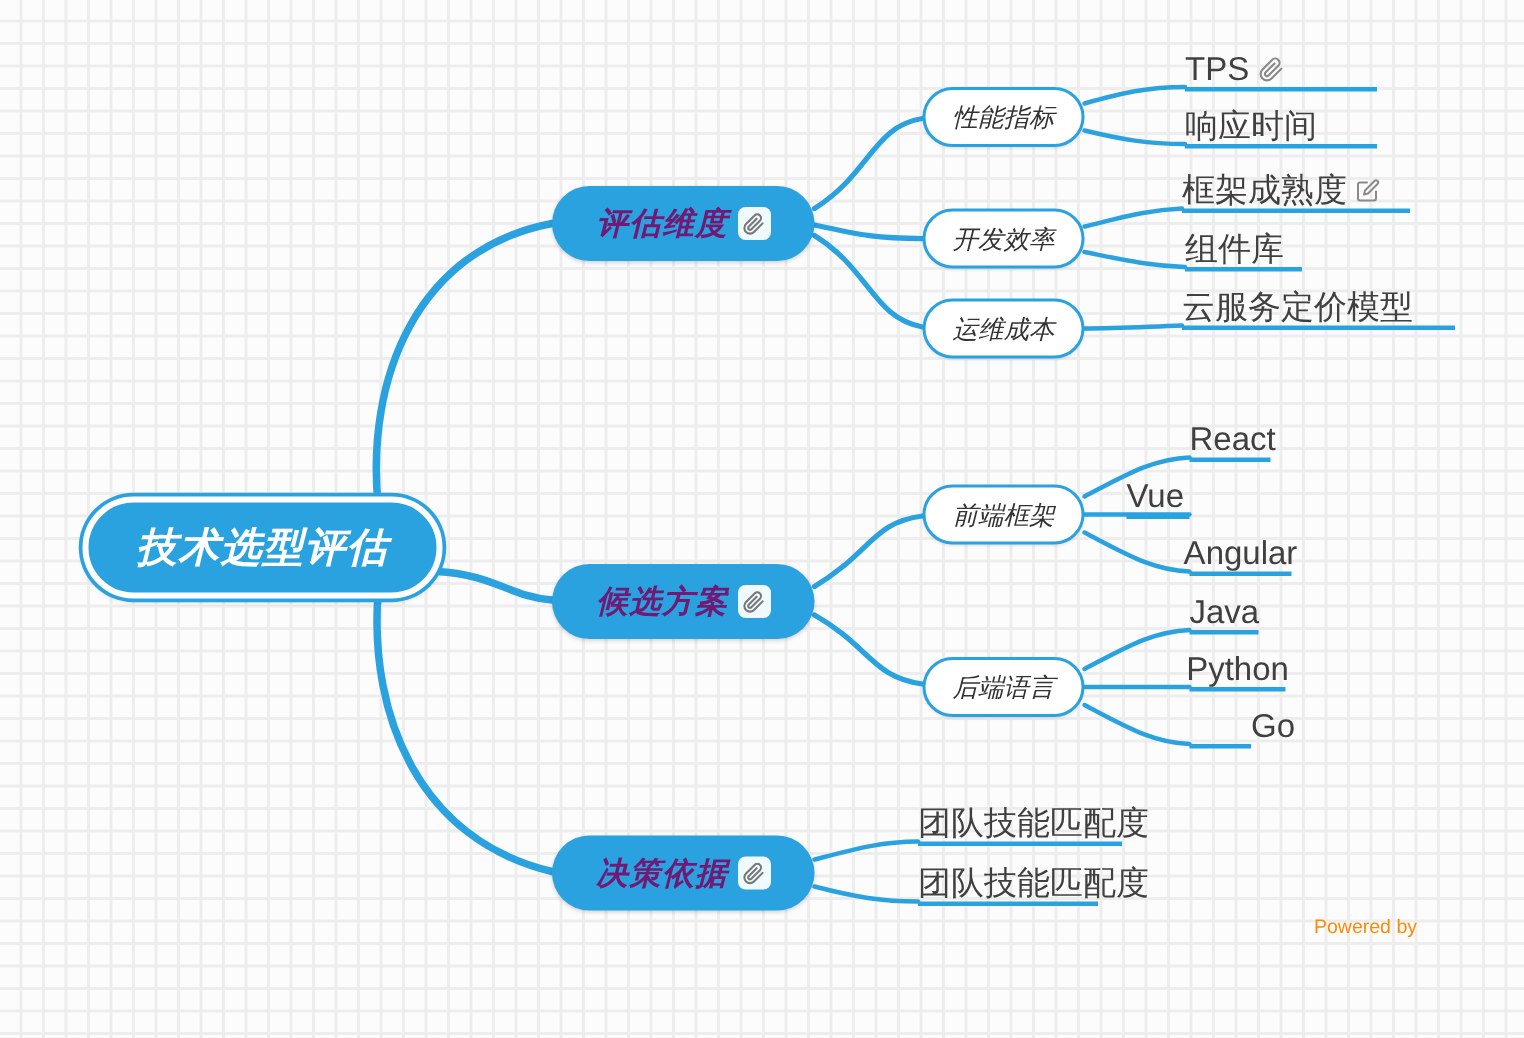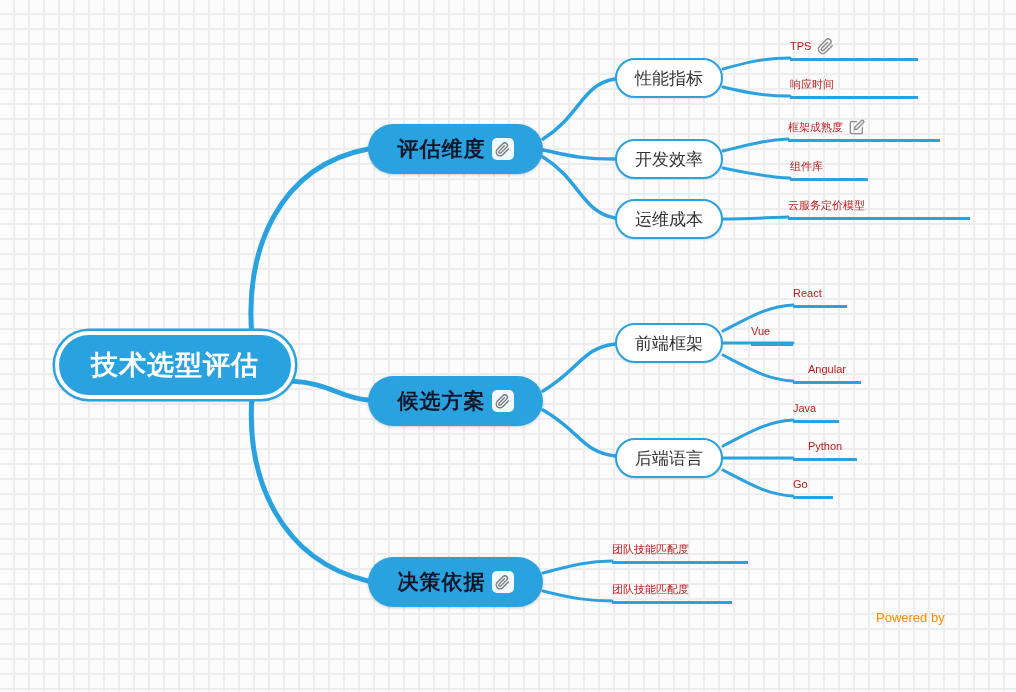--- a/index.html
+++ b/index.html
@@ -7,43 +7,43 @@
     width:1016px;height:692px;position:relative;overflow:hidden;
     font-family:"Liberation Sans","DejaVu Sans",sans-serif;
     background-color:#fcfcfc;
     background-image:
       linear-gradient(#ededed 2px, transparent 2px),
       linear-gradient(90deg, #ededed 2px, transparent 2px);
     background-size:15px 15px;
     background-position:-2px -2px;
   }
   #wires{position:absolute;left:0;top:0;z-index:1;}
-  .node{position:absolute;z-index:2;box-sizing:border-box;display:flex;align-items:center;justify-content:center;}
+  .node{position:absolute;z-index:2;box-sizing:border-box;display:flex;align-items:center;justify-content:center;font-style:italic;}
   .root-node{
     left:55px;top:331px;width:240px;height:68px;
     background:#2BA2E0;border:4px solid #ffffff;border-radius:40px;
     box-shadow:0 0 0 2.5px #2BA2E0, 0 2px 4px rgba(0,0,0,.15);
     color:#fff;font-size:27px;font-weight:bold;letter-spacing:1px;
   }
   .main-node{
     width:175px;height:50px;background:#2BA2E0;border-radius:26px;
-    color:#0f172a;font-size:21px;font-weight:bold;letter-spacing:1px;
+    color:#701a75;font-size:21px;font-weight:bold;letter-spacing:1px;
     box-shadow:0 1px 3px rgba(0,0,0,.18);gap:6px;
   }
   .main-node .icon-box{
     width:22px;height:22px;border-radius:5px;background:rgba(255,255,255,.93);
     display:flex;align-items:center;justify-content:center;flex:0 0 auto;
   }
   .sub-node{
     width:108px;height:40px;background:#ffffff;border:2.5px solid #2BA2E0;border-radius:21px;
     color:#333;font-size:17px;box-shadow:0 1px 2px rgba(0,0,0,.10);
   }
   .leaf{
     position:absolute;z-index:2;box-sizing:border-box;height:27px;line-height:24px;
-    border-bottom:3px solid #2BA2E0;color:#b91c1c;font-size:11px;white-space:nowrap;
+    border-bottom:3px solid #2BA2E0;color:#404040;font-size:22px;white-space:nowrap;
     display:flex;align-items:center;gap:6px;
   }
   .leaf svg{flex:0 0 auto;}
   .watermark{position:absolute;left:866px;top:610px;z-index:3;width:146px;}
   .powered{color:#FF8A00;font-size:13px;margin-left:10px;margin-bottom:2px;}
   .brandrow{display:flex;align-items:flex-start;gap:4px;}
   .brandcol{display:flex;flex-direction:column;}
   .brand{color:#2E7CD5;font-size:21px;font-weight:bold;letter-spacing:3px;line-height:24px;}
   .subbrand{color:#2E7CD5;font-size:8.5px;font-weight:bold;letter-spacing:.5px;}
 </style>
@@ -160,21 +160,21 @@
 </div>
 <div class="leaf" style="left:793px;top:357px;width:68px;justify-content:center;">
   <span>Angular</span>
 </div>
 <div class="leaf" style="left:793px;top:396px;width:46px;">
   <span>Java</span>
 </div>
 <div class="leaf" style="left:793px;top:434px;width:64px;justify-content:center;">
   <span>Python</span>
 </div>
-<div class="leaf" style="left:793px;top:472px;width:40px;">
+<div class="leaf" style="left:793px;top:472px;width:40px;padding-left:41px;">
   <span>Go</span>
 </div>
 <div class="leaf" style="left:612px;top:537px;width:136px;">
   <span>团队技能匹配度</span>
 </div>
 <div class="leaf" style="left:612px;top:577px;width:120px;">
   <span>团队技能匹配度</span>
 </div>
 
 <div class="watermark">

